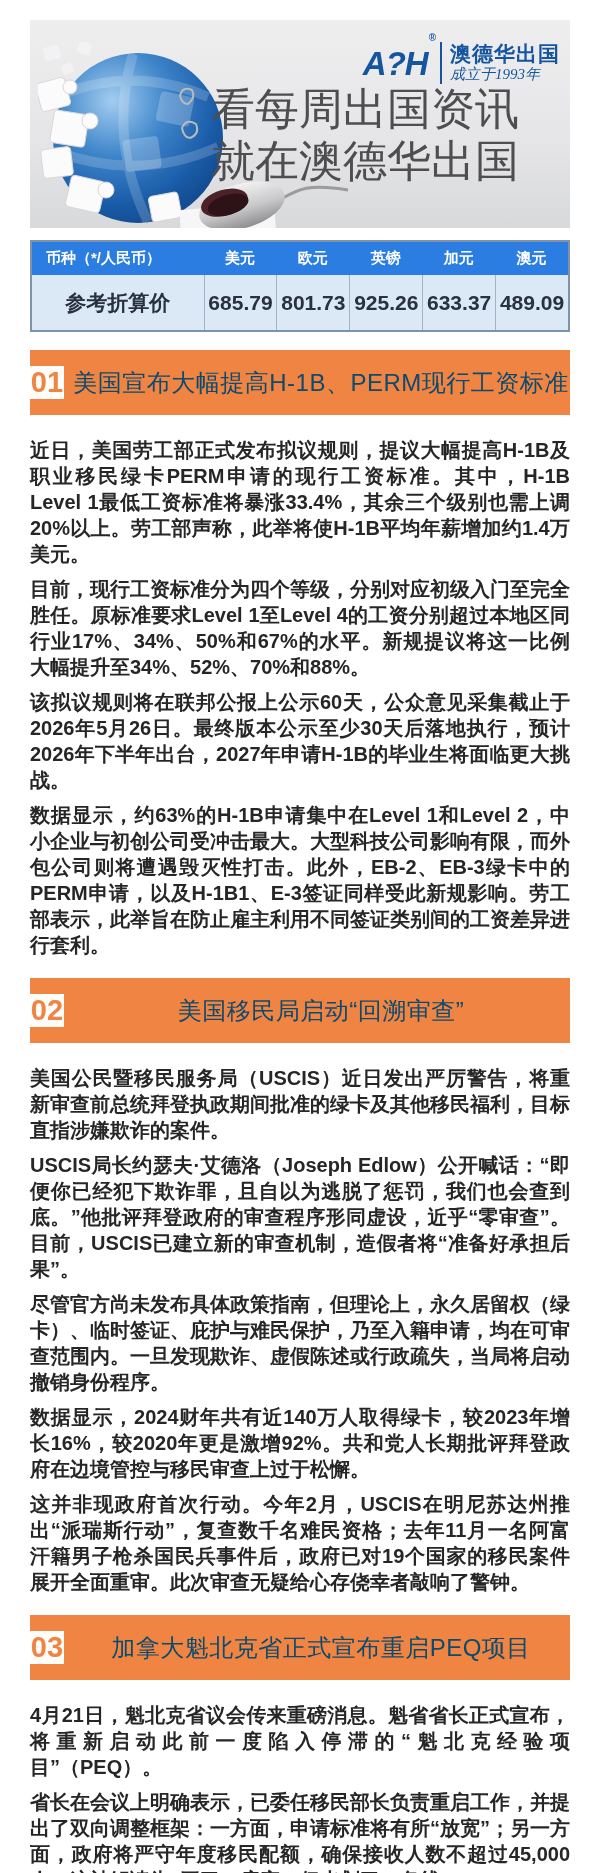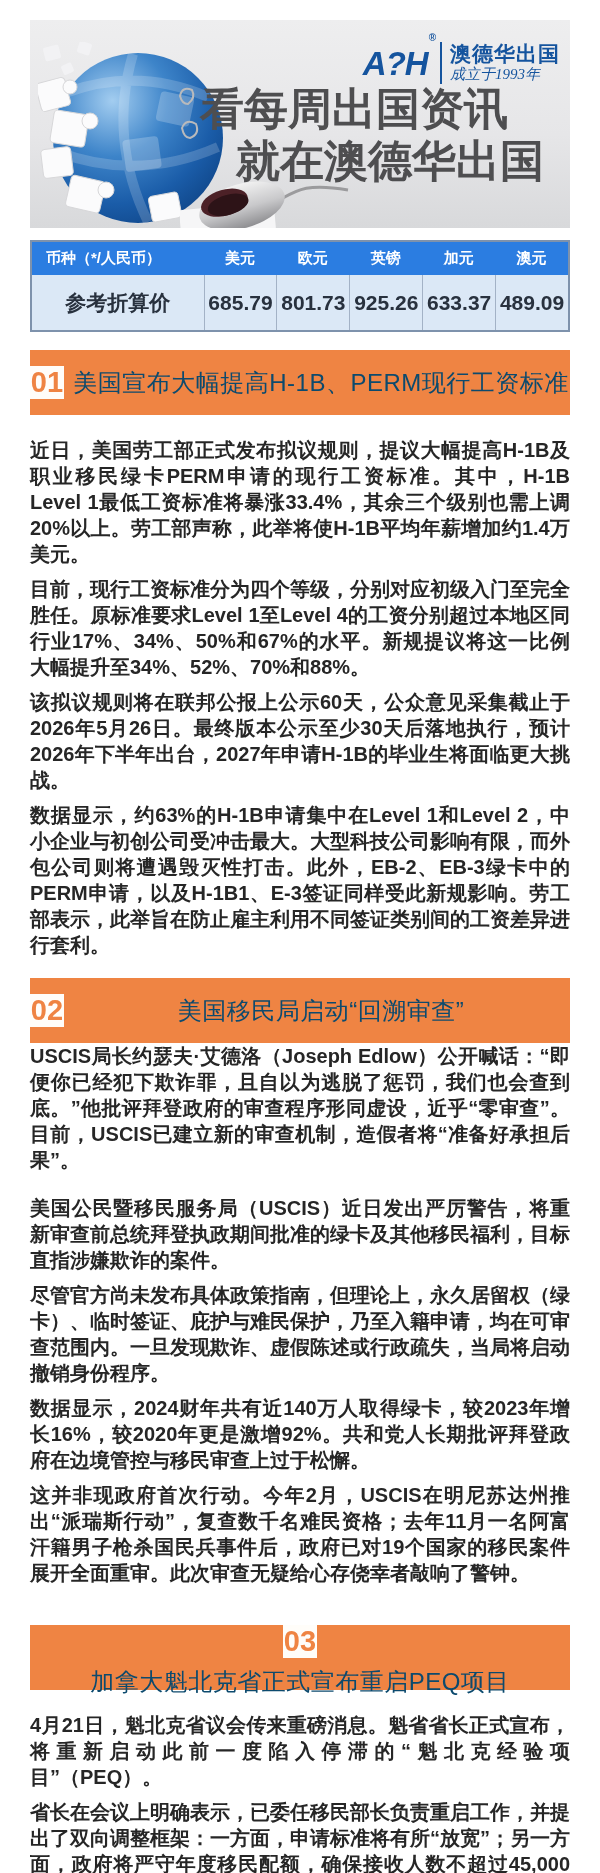--- a/index.html
+++ b/index.html
@@ -15,21 +15,21 @@
     margin-top: 20px; height: 208px; position: relative; overflow: hidden;
     background: linear-gradient(180deg, #eeeeef 0%, #e6e6e8 55%, #d8d9db 100%);
   }
   .logo { position: absolute; top: 22px; right: 10px; display: flex; align-items: center; color: #15549e; }
   .logo-mark { font-size: 33px; font-weight: bold; font-style: italic; letter-spacing: -1px; line-height: 1; }
   .logo-reg { font-size: 10px; vertical-align: top; position: relative; top: -14px; left: 1px; font-style: normal; }
   .logo-divider { width: 2px; height: 42px; background: #15549e; margin: 0 8px 0 6px; }
   .logo-text { display: flex; flex-direction: column; line-height: 1.15; }
   .logo-name { font-size: 21px; font-weight: bold; letter-spacing: 1px; }
   .logo-since { font-family: "Liberation Serif", "DejaVu Serif", serif; font-size: 15px; font-style: italic; }
-  .slogan { position: absolute; top: 64px; right: 26px; text-align: right; color: #4e4e50; font-weight: bold; }
+  .slogan { position: absolute; top: 64px; right: 15px; text-align: left; color: #4e4e50; font-weight: normal; }
   .slogan-line1 { font-size: 44px; line-height: 50px; margin-right: 36px; white-space: nowrap; }
   .slogan-line2 { font-size: 44px; line-height: 54px; white-space: nowrap; }
   .globe-wrap { position: absolute; left: 8px; top: 22px; }
   .mouse-wrap { position: absolute; left: 150px; bottom: -8px; }
 
   
   .fx-table { margin-top: 12px; border: 2px solid #7e92ac; }
   .fx-row { display: flex; }
   .fx-head { background: #2b7de1; color: #ffffff; font-weight: bold; font-size: 15px; height: 33px; }
   .fx-vals { background: #dbe8f6; color: #28313e; font-weight: bold; font-size: 21px; height: 55px; }
@@ -37,21 +37,21 @@
   .fx-c0 { width: 32%; }
   .fx-c { width: 13.6%; }
   .fx-head .fx-c0 { justify-content: flex-start; padding-left: 14px; }
   .fx-vals .fx-cell { border-left: 1px solid #a3b2c6; }
   .fx-vals .fx-c0 { border-left: none; }
 
   
   .bar { height: 65px; background: #ef8443; display: flex; align-items: center; gap: 8px; }
   .bar-1 { margin-top: 18px; }
   .bar-2 { margin-top: 20px; }
-  .bar-3 { margin-top: 39px; flex-direction: column; }
+  .bar-3 { margin-top: 20px; }
   .bar-num {
     width: 34px; background: #fffdf9; color: #ef8443;
     font-size: 29px; font-weight: bold;
     display: flex; align-items: center; justify-content: center;
   }
   .bar-title {
     flex: 1; display: flex; align-items: center; justify-content: center;
     font-size: 24px; font-weight: normal; color: #0c4a6e; letter-spacing: 0.5px;
   }
 
@@ -162,22 +162,22 @@
   </div>
   <p class="para para-first">近日，美国劳工部正式发布拟议规则，提议大幅提高H-1B及职业移民绿卡PERM申请的现行工资标准。其中，H-1B Level 1最低工资标准将暴涨33.4%，其余三个级别也需上调20%以上。劳工部声称，此举将使H-1B平均年薪增加约1.4万美元。</p>
   <p class="para">目前，现行工资标准分为四个等级，分别对应初级入门至完全胜任。原标准要求Level 1至Level 4的工资分别超过本地区同行业17%、34%、50%和67%的水平。新规提议将这一比例大幅提升至34%、52%、70%和88%。</p>
   <p class="para">该拟议规则将在联邦公报上公示60天，公众意见采集截止于2026年5月26日。最终版本公示至少30天后落地执行，预计2026年下半年出台，2027年申请H-1B的毕业生将面临更大挑战。</p>
   <p class="para">数据显示，约63%的H-1B申请集中在Level 1和Level 2，中小企业与初创公司受冲击最大。大型科技公司影响有限，而外包公司则将遭遇毁灭性打击。此外，EB-2、EB-3绿卡中的PERM申请，以及H-1B1、E-3签证同样受此新规影响。劳工部表示，此举旨在防止雇主利用不同签证类别间的工资差异进行套利。</p>
 
   <div class="bar bar-2">
     <div class="bar-num">02</div>
     <div class="bar-title">美国移民局启动“回溯审查”</div>
   </div>
+  <p class="para para-first">美国公民暨移民服务局（USCIS）近日发出严厉警告，将重新审查前总统拜登执政期间批准的绿卡及其他移民福利，目标直指涉嫌欺诈的案件。</p>
   <p class="para">USCIS局长约瑟夫·艾德洛（Joseph Edlow）公开喊话：“即便你已经犯下欺诈罪，且自以为逃脱了惩罚，我们也会查到底。”他批评拜登政府的审查程序形同虚设，近乎“零审查”。目前，USCIS已建立新的审查机制，造假者将“准备好承担后果”。</p>
-  <p class="para para-first">美国公民暨移民服务局（USCIS）近日发出严厉警告，将重新审查前总统拜登执政期间批准的绿卡及其他移民福利，目标直指涉嫌欺诈的案件。</p>
   <p class="para">尽管官方尚未发布具体政策指南，但理论上，永久居留权（绿卡）、临时签证、庇护与难民保护，乃至入籍申请，均在可审查范围内。一旦发现欺诈、虚假陈述或行政疏失，当局将启动撤销身份程序。</p>
   <p class="para">数据显示，2024财年共有近140万人取得绿卡，较2023年增长16%，较2020年更是激增92%。共和党人长期批评拜登政府在边境管控与移民审查上过于松懈。</p>
   <p class="para">这并非现政府首次行动。今年2月，USCIS在明尼苏达州推出“派瑞斯行动”，复查数千名难民资格；去年11月一名阿富汗籍男子枪杀国民兵事件后，政府已对19个国家的移民案件展开全面重审。此次审查无疑给心存侥幸者敲响了警钟。</p>
 
   <div class="bar bar-3">
     <div class="bar-num">03</div>
     <div class="bar-title">加拿大魁北克省正式宣布重启PEQ项目</div>
   </div>
   <p class="para para-first">4月21日，魁北克省议会传来重磅消息。魁省省长正式宣布，将重新启动此前一度陷入停滞的“魁北克经验项目”（PEQ）。</p>
   <p class="para">省长在会议上明确表示，已委任移民部长负责重启工作，并提出了双向调整框架：一方面，申请标准将有所“放宽”；另一方面，政府将严守年度移民配额，确保接收人数不超过45,000人。这被解读为“开了一扇窗，但也划了一条线”。</p>

